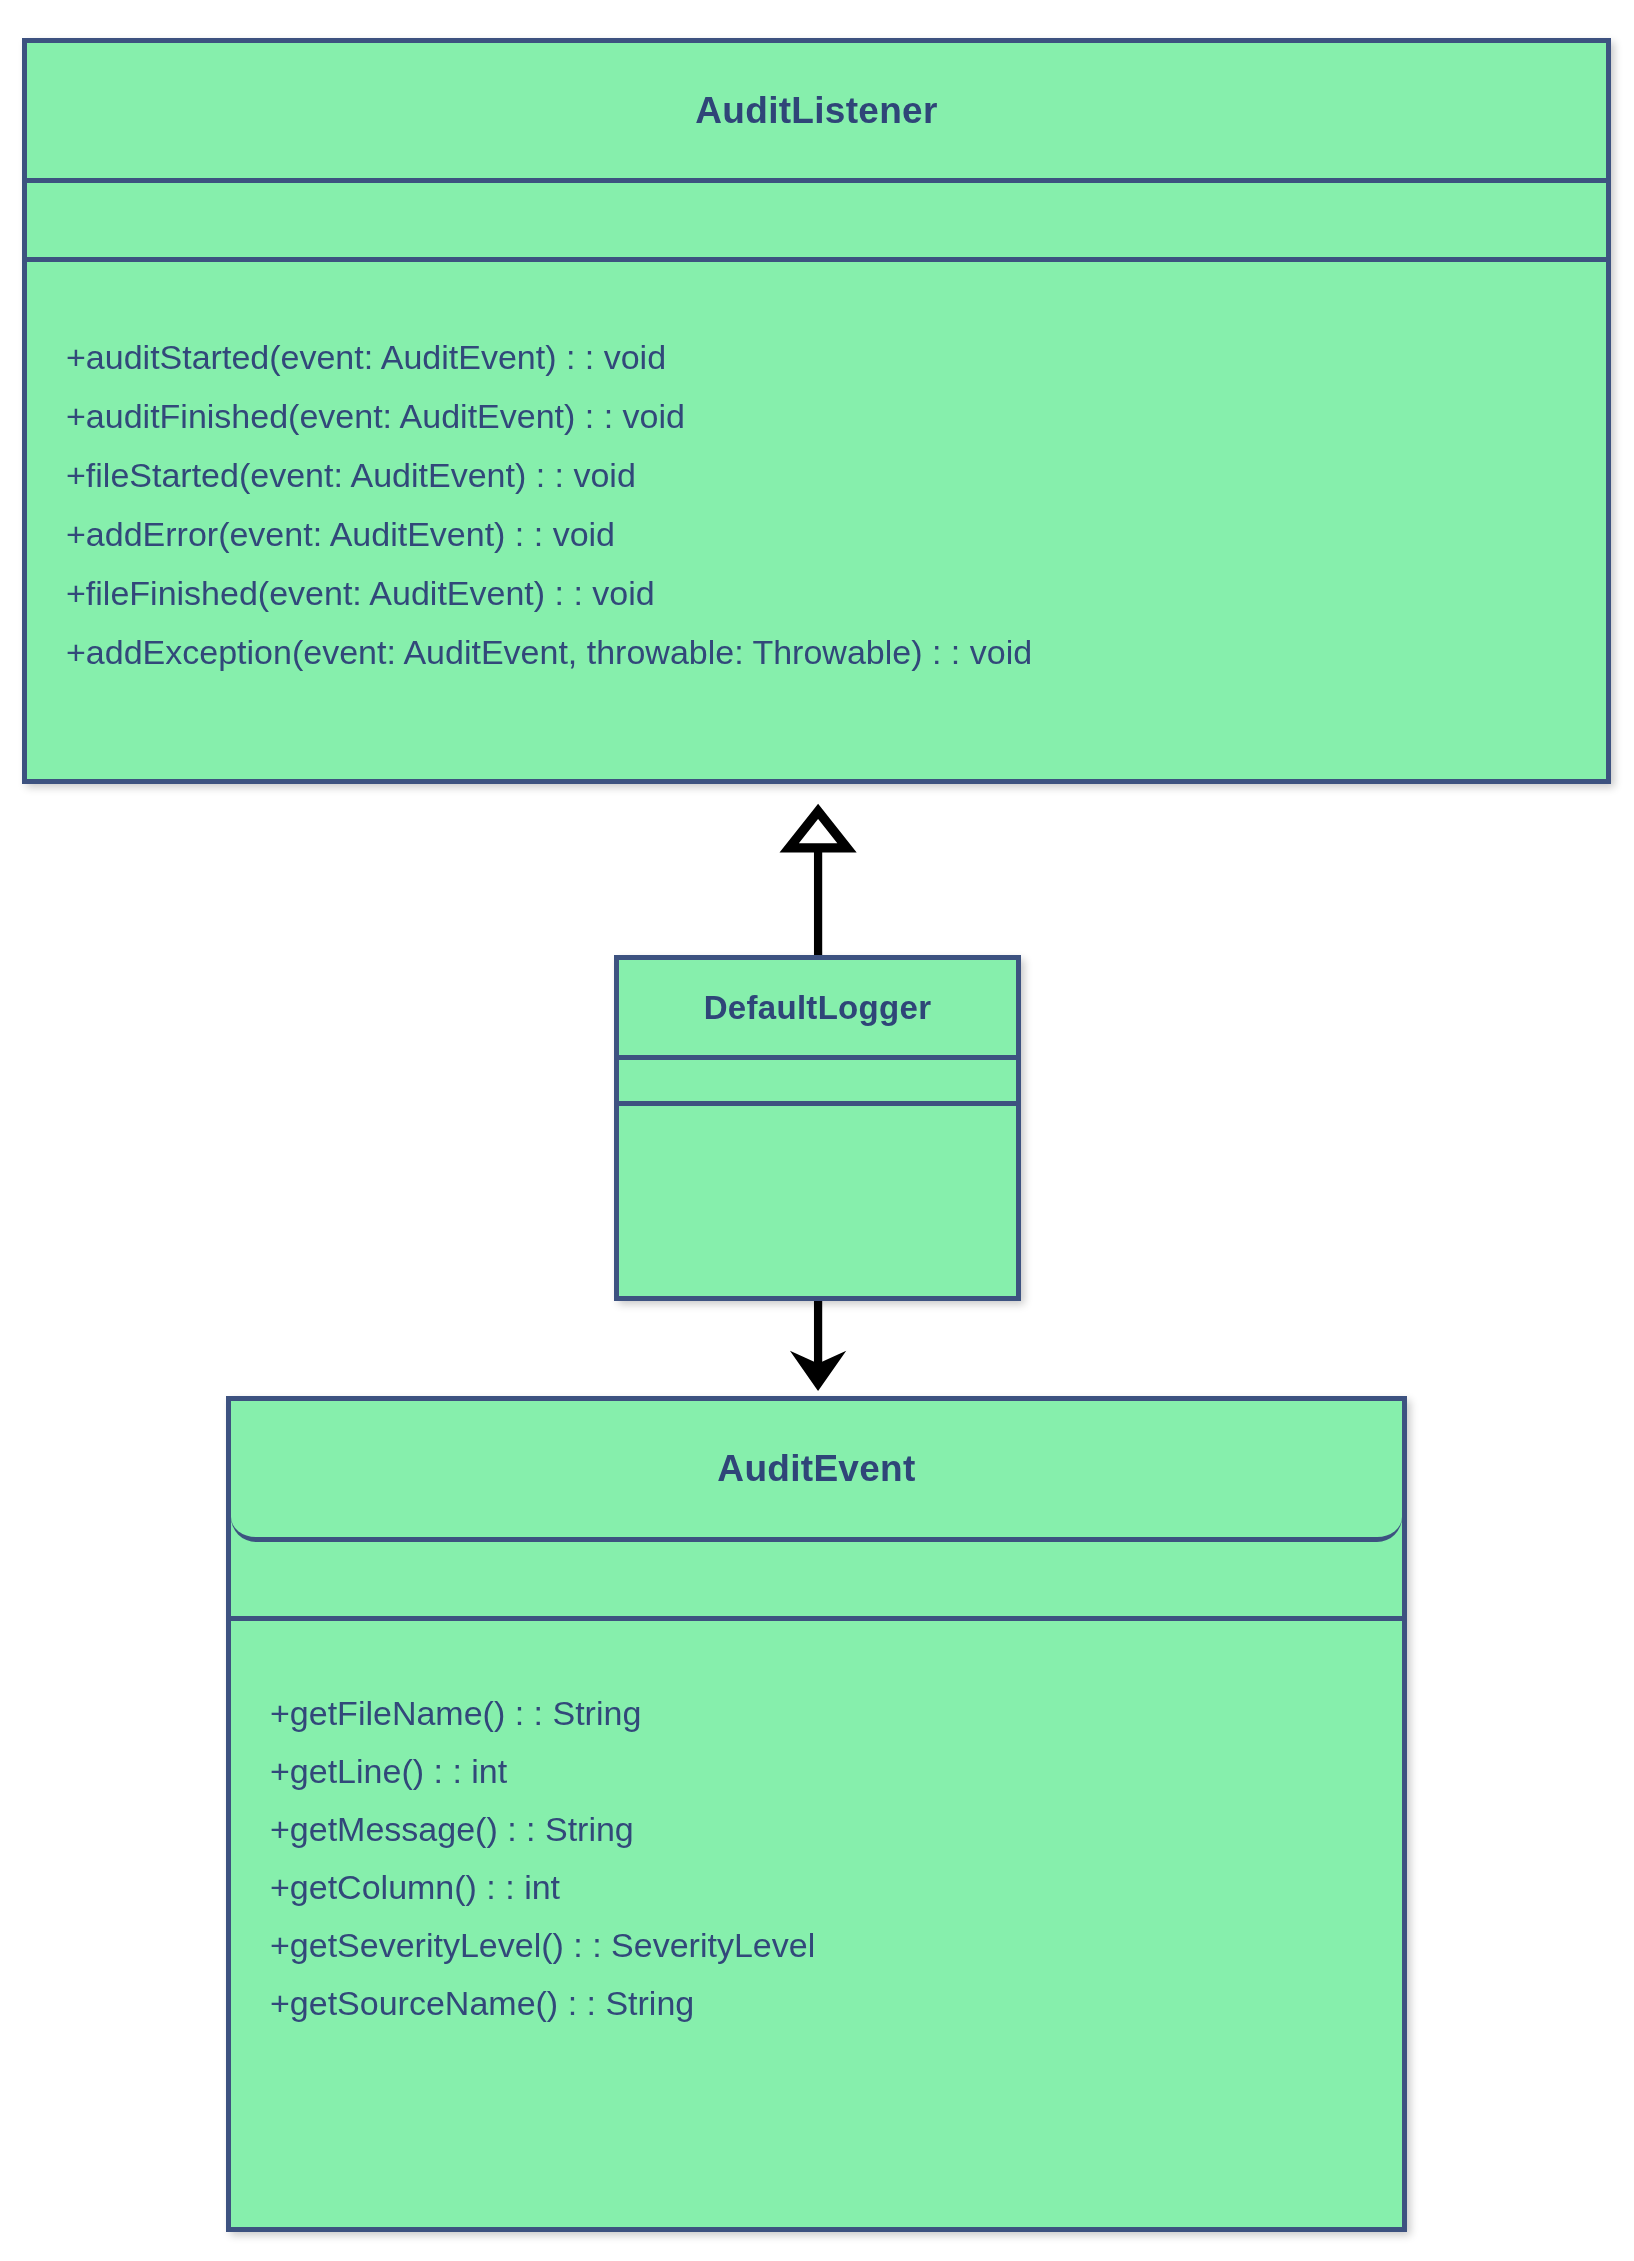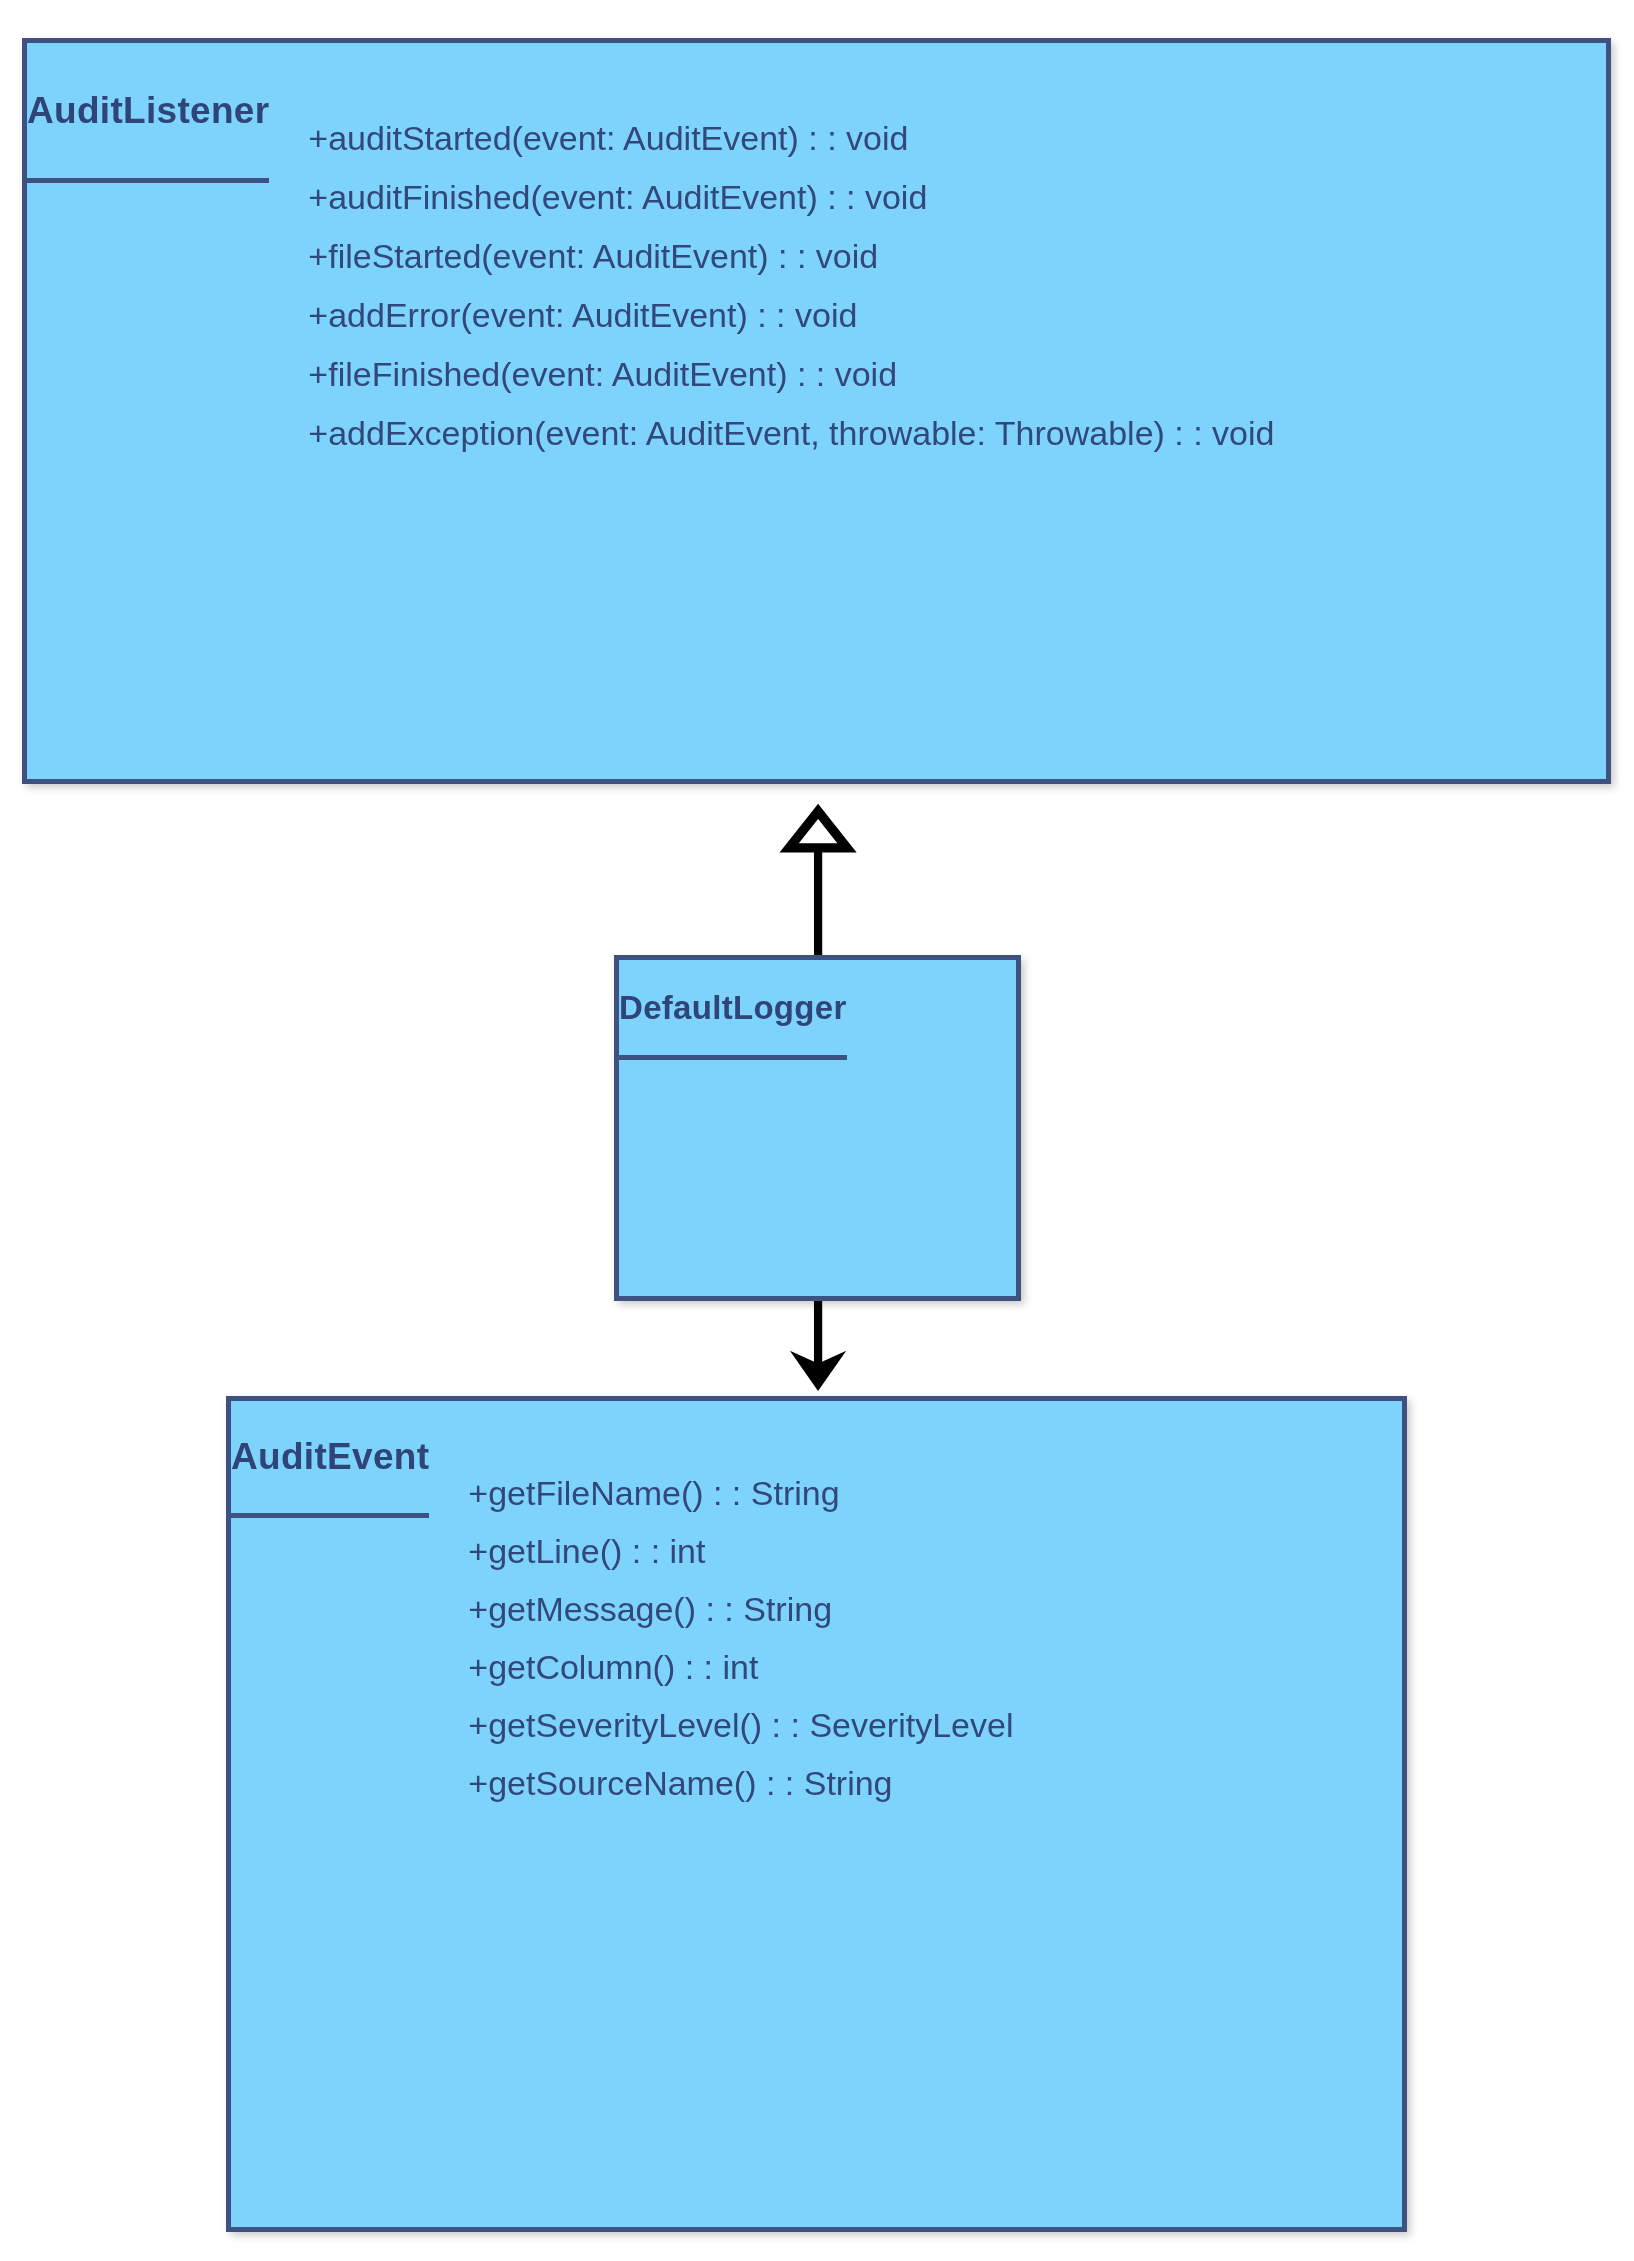--- a/index.html
+++ b/index.html
@@ -16,25 +16,25 @@
     width: 1635px;
     height: 2261px;
     background: #ffffff;
     overflow: hidden;
   }
 
   
   .uml-class {
     position: absolute;
     box-sizing: border-box;
-    background: #7dd3fc;
+    background: #86efac;
     border: 5.3px solid #3d5280;
     box-shadow: 3.5px 3.5px 8.2px rgba(0,0,0,0.22);
     display: flex;
-    flex-direction: row;
+    flex-direction: column;
   }
   .uml-title {
     box-sizing: border-box;
     display: flex;
     align-items: center;
     justify-content: center;
     color: #2f4578;
     font-weight: bold;
     text-align: center;
     border-bottom: 5.3px solid #3d5280;
@@ -100,22 +100,23 @@
   }
 
   
   #box-auditevent {
     left: 226px;
     top: 1396px;
     width: 1181px;
     height: 836px;
   }
   #box-auditevent .uml-title {
-    height: 117px;
+    height: 141px;
     font-size: 37px;
+    border-radius: 25px;
   }
   #box-auditevent .uml-attrs {
     height: 79px;
   }
   #box-auditevent .uml-ops {
     padding: 35px 8px 0 39px;
   }
   #box-auditevent .uml-row {
     font-size: 34px;
     height: 58px;

